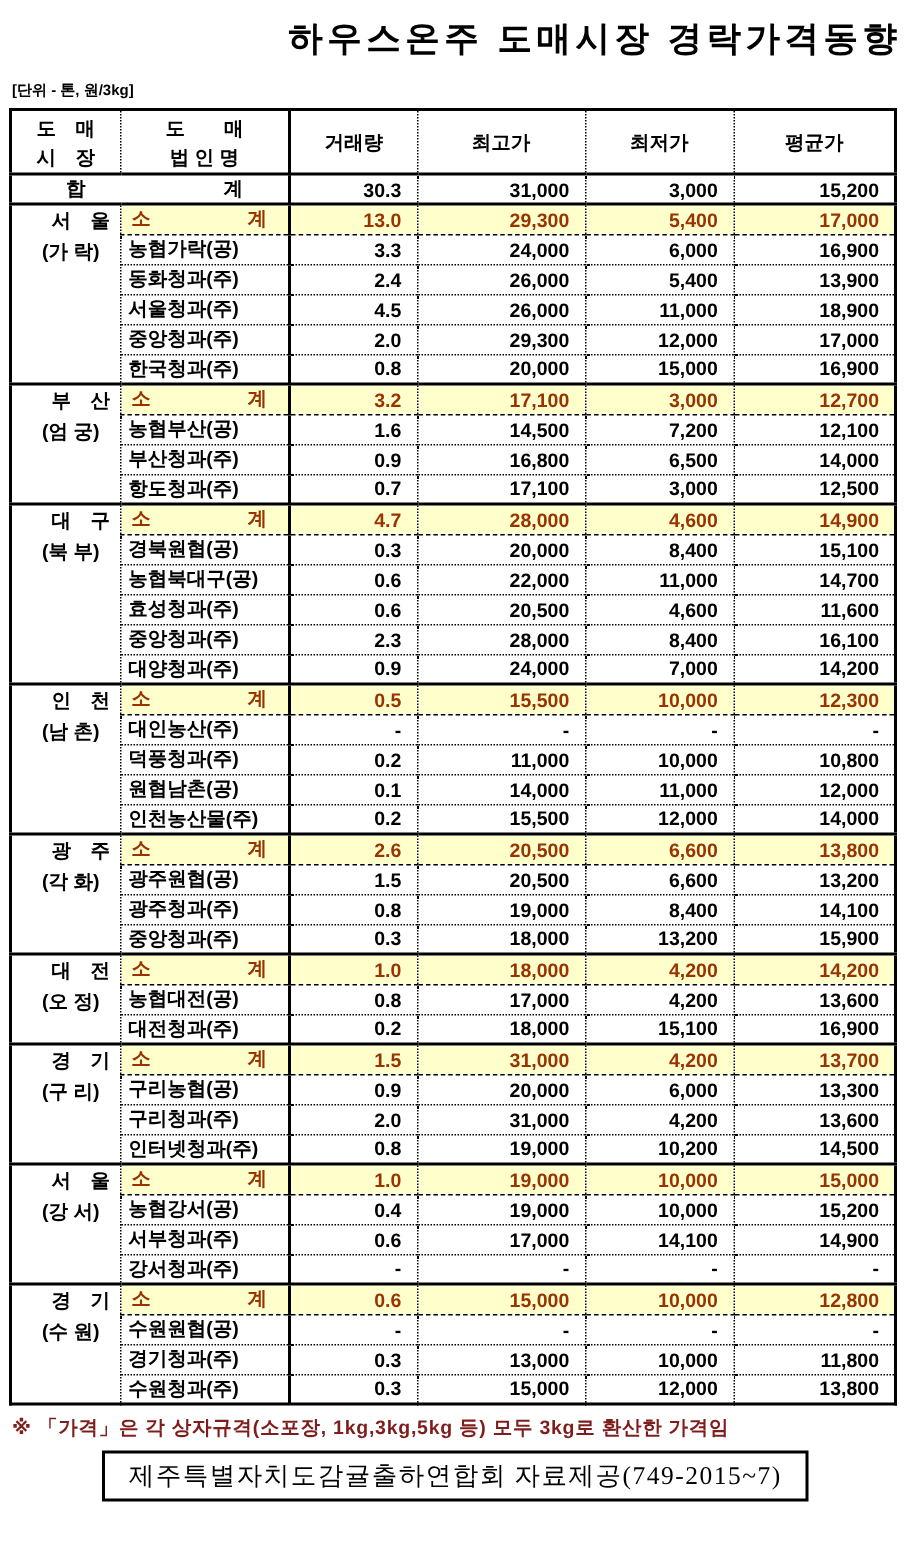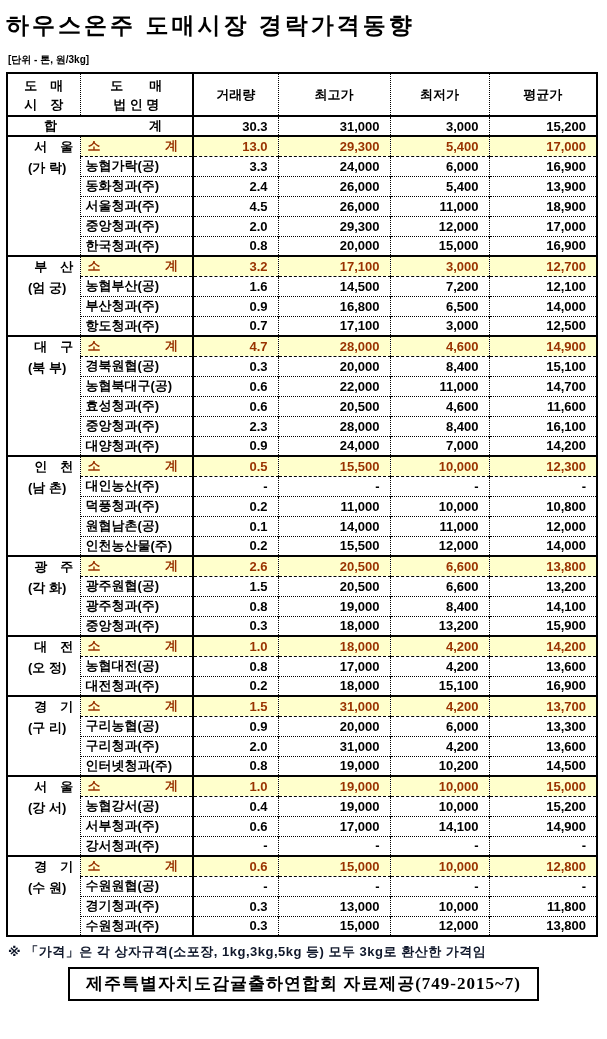--- a/index.html
+++ b/index.html
@@ -4,21 +4,21 @@
 <style>
   * { margin:0; padding:0; box-sizing:border-box; }
   html,body { background:#ffffff; }
   body {
     width:607px; height:1039px; overflow:hidden;
     font-family:"Liberation Sans","DejaVu Sans",sans-serif;
     font-weight:bold; color:#000;
     padding:6px 6px 0 6px;
   }
   .page-title {
-    text-align:left; font-size:23px; letter-spacing:3px;
+    text-align:right; font-size:23px; letter-spacing:3px;
     margin:4px 0 12px 0; white-space:nowrap;
   }
   .meta-row {
     display:flex; justify-content:space-between; align-items:flex-end;
     margin:0 2px 5px 2px;
   }
   .meta-date { font-size:15px; letter-spacing:1px; }
   .meta-unit { font-size:10px; }
 
   table.price {
@@ -48,28 +48,28 @@
 
   tr.g-start td     { border-top:2px solid #000; }
   tr.r-aftersub td  { border-top:1px dashed #000; }
   tr.r-plain td     { border-top:1px dotted #000; }
 
   tr.r-sub td:not(.c-market) {
     background:#FFFFCC; color:#993300;
   }
 
   .footnote {
-    margin:6px 2px 0 2px; font-size:13px; color:#0f172a;
+    margin:6px 2px 0 2px; font-size:13px; color:#7f1d1d;
     letter-spacing:0.5px; white-space:nowrap;
   }
   .source-wrap { display:flex; justify-content:center; margin-top:6px; }
   .source-box {
     border:2px solid #000; padding:3px 16px 4px 16px;
     font-family:"Liberation Serif","DejaVu Serif",serif;
-    font-size:17px; font-weight:bold; letter-spacing:1px;
+    font-size:17px; font-weight:normal; letter-spacing:1px;
   }
 </style>
 </head>
 <body>
 
 <h1 class="page-title">하우스온주 도매시장 경락가격동향</h1>
 
 <div class="meta-row">
   <span class="meta-unit">[단위 - 톤, 원/3kg]</span>
 </div>

